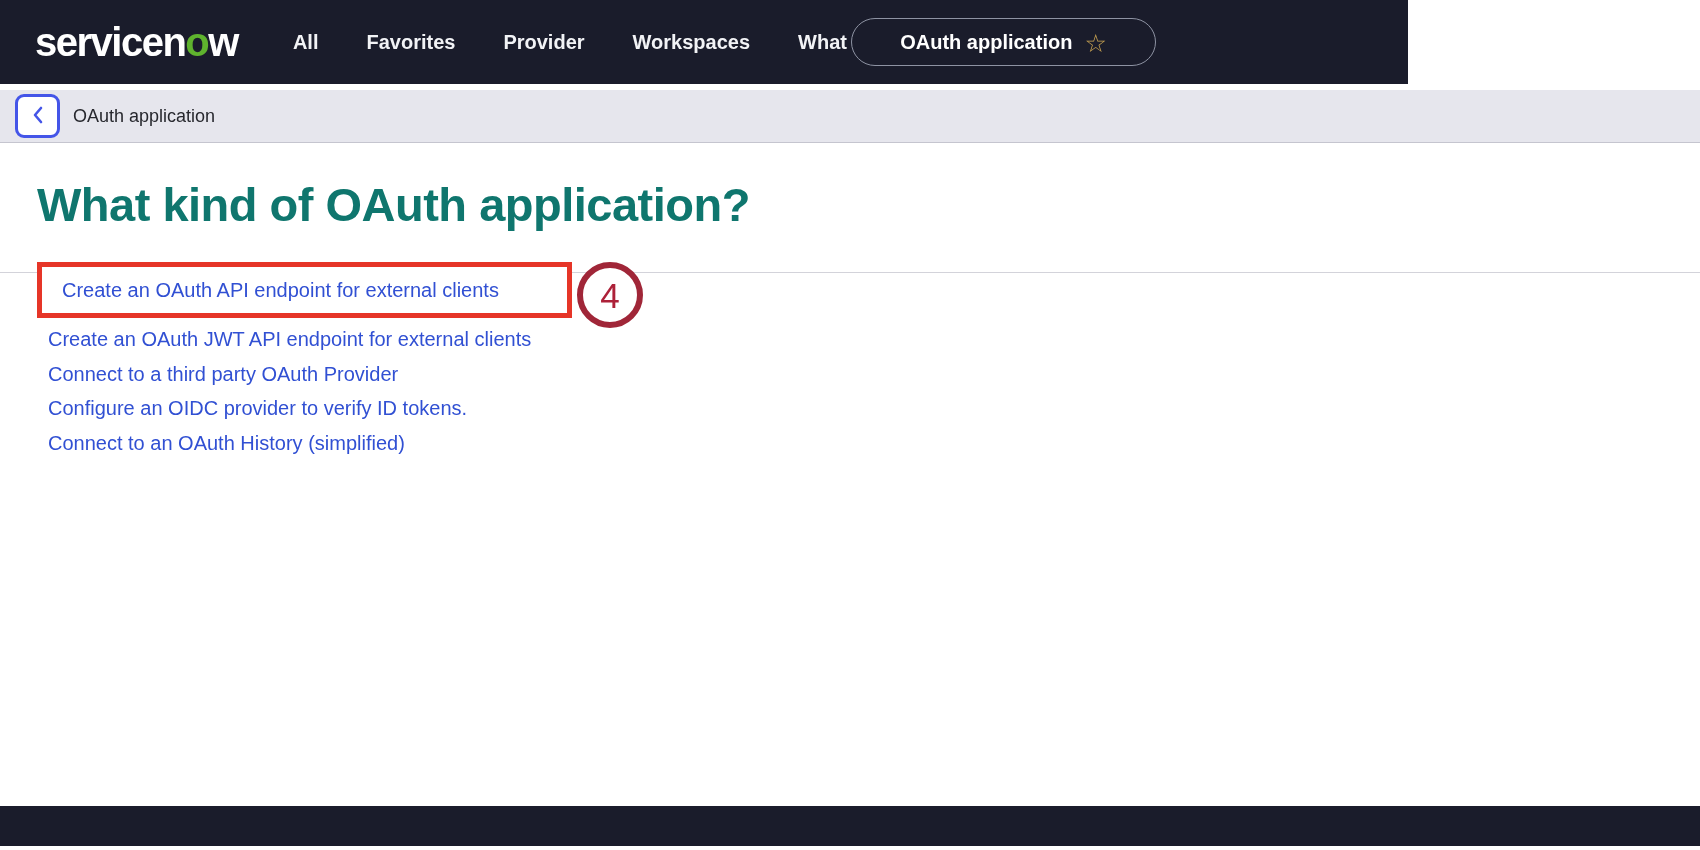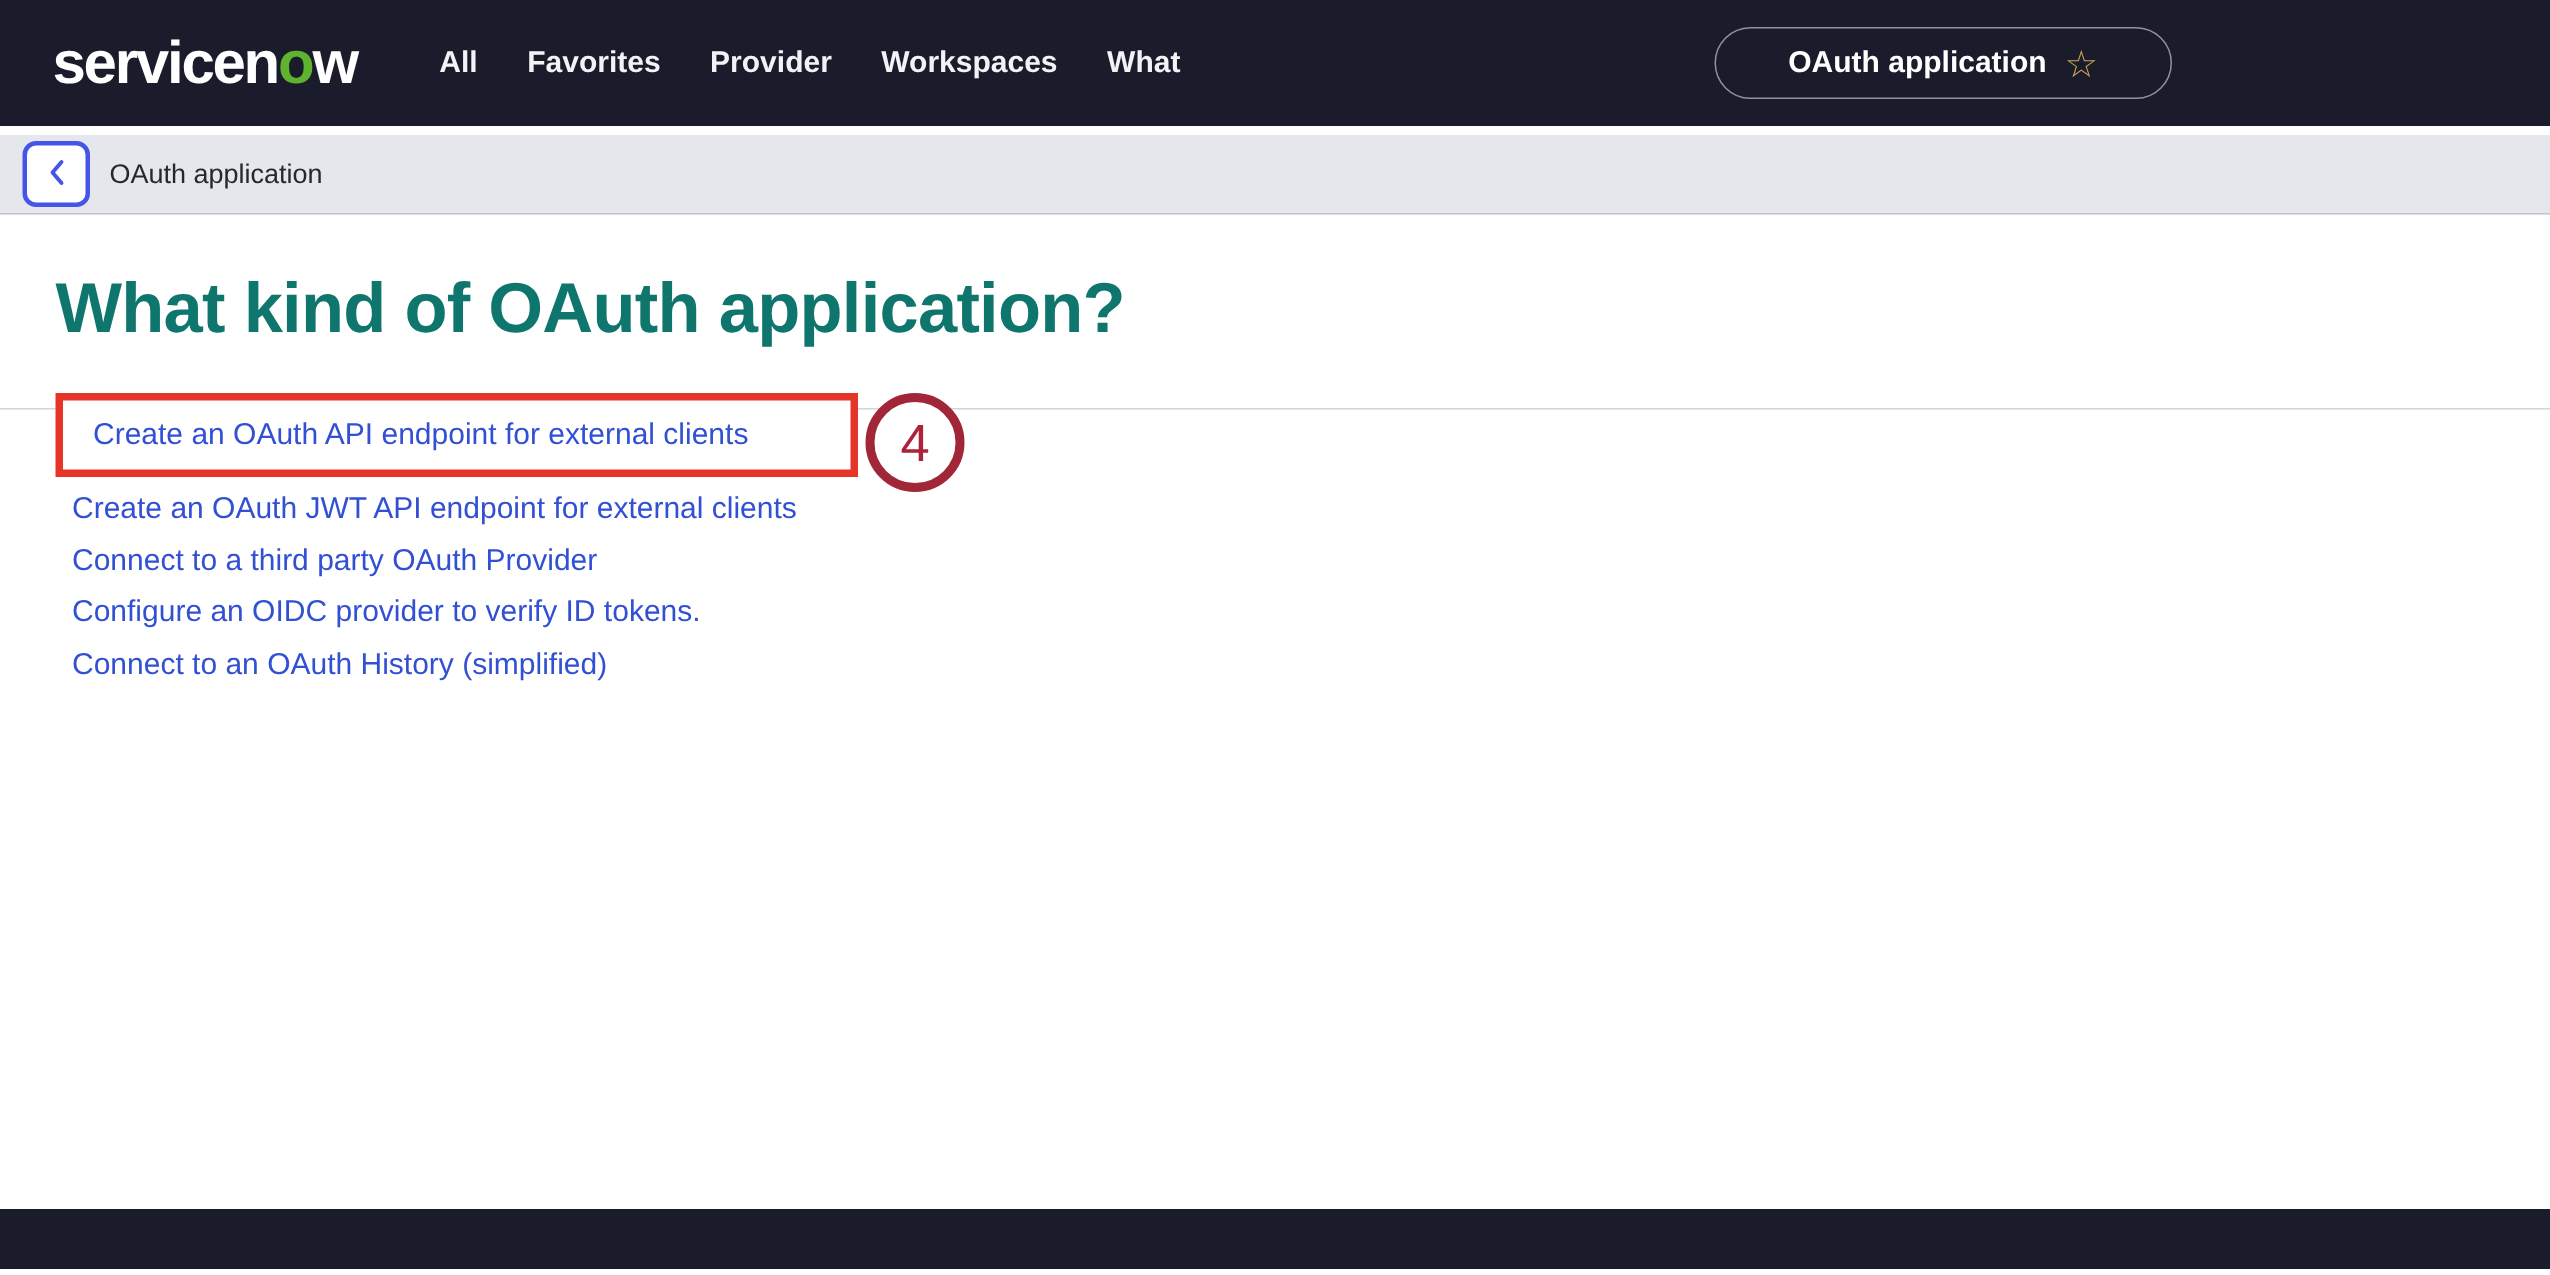--- a/index.html
+++ b/index.html
@@ -11,39 +11,39 @@
     width: 1700px;
     height: 850px;
     background: #ffffff;
     overflow: hidden;
   }
 
   
   .top-nav {
     position: absolute;
     top: 0; left: 0;
-    width: 1700px; height: 84px;
+    width: 1408px; height: 84px;
     background: #1a1c2b;
     display: flex;
     align-items: center;
     padding: 0 30px 0 35px;
   }
   .logo {
     font-size: 40px;
     font-weight: 700;
     letter-spacing: -1.5px;
     color: #ffffff;
     cursor: pointer;
     line-height: 1;
   }
   .logo .green-o { color: #5fb32e; }
   .nav-items {
     display: flex;
     align-items: center;
-    gap: 33px;
+    gap: 48px;
     margin-left: 55px;
   }
   .nav-item {
     color: #f2f3f6;
     font-size: 20px;
     font-weight: 700;
     cursor: pointer;
     white-space: nowrap;
   }
   .record-pill {

